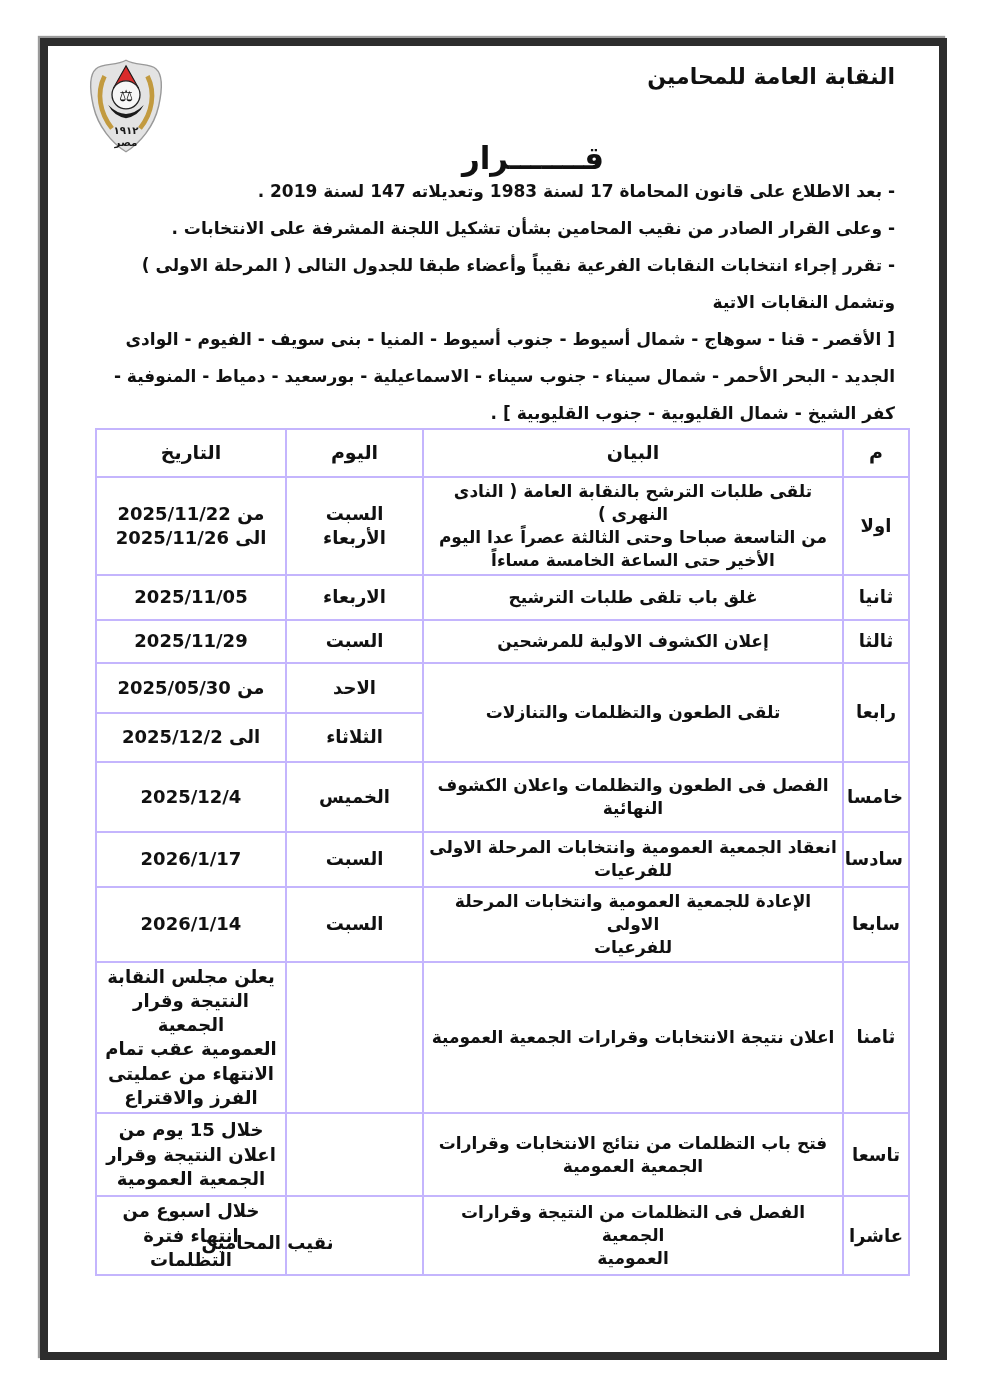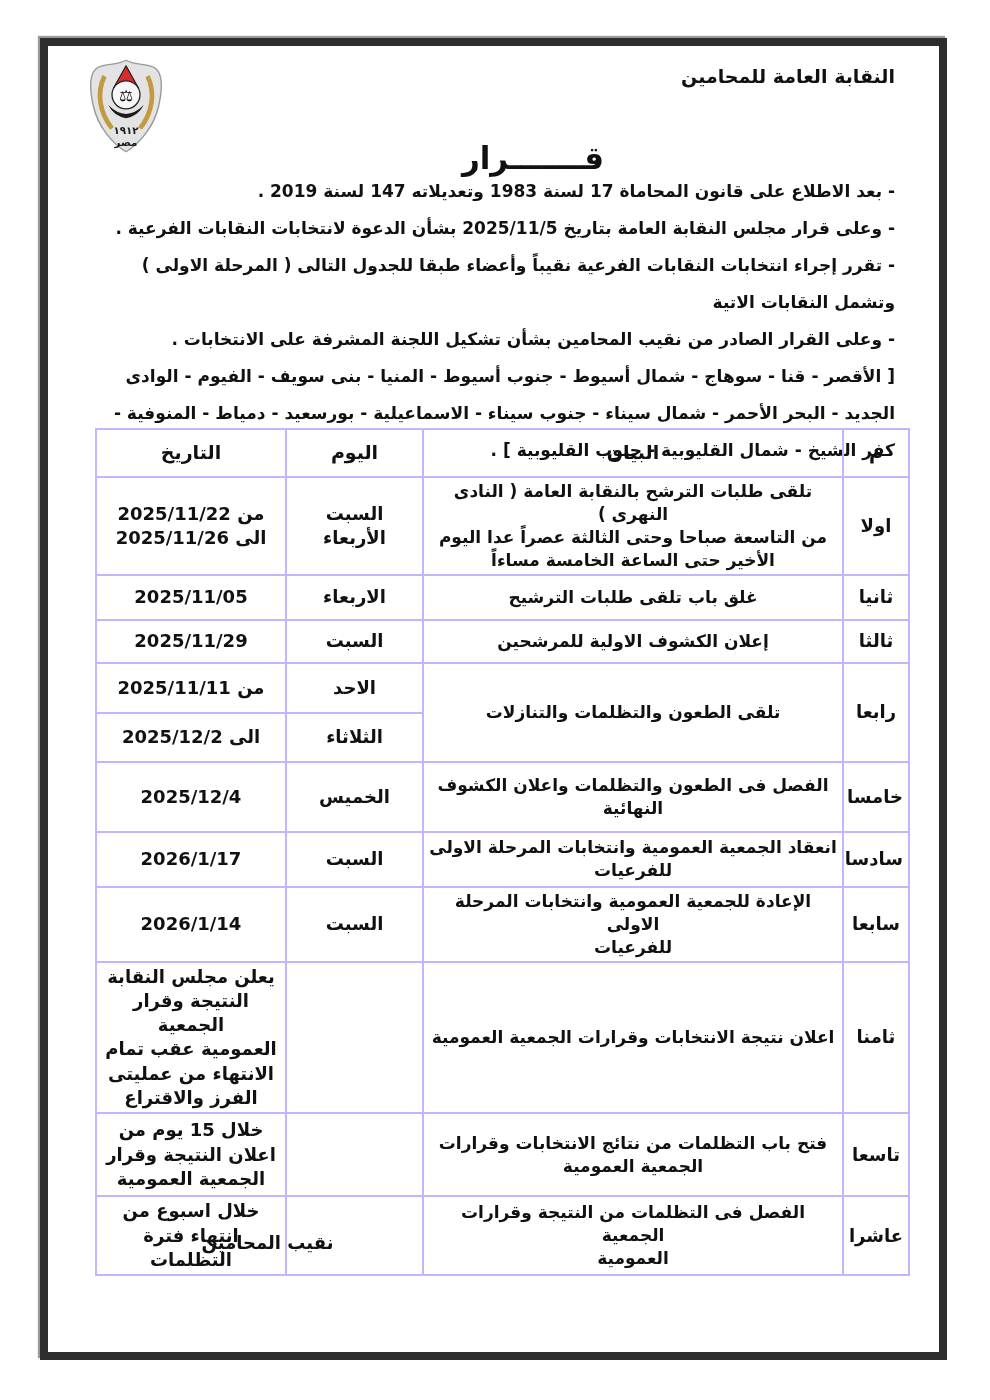--- a/index.html
+++ b/index.html
@@ -24,21 +24,21 @@
     position: absolute;
     left: 84px; top: 56px;
     width: 84px; height: 100px;
   }
   .org-block {
     position: absolute;
     top: 62px; right: 95px;
     direction: rtl;
     text-align: left;
     font-weight: 700;
-    font-size: 19px;
+    font-size: 22px;
     line-height: 29px;
   }
   .org-office { text-decoration: underline; text-decoration-thickness: 2px; text-underline-offset: 4px; }
   .doc-title {
     position: absolute;
     top: 140px; left: 0; right: 0;
     text-align: center;
     transform: translateX(38px);
     font-weight: 700;
     font-size: 31px;
@@ -116,23 +116,22 @@
 </svg>
 
 <div class="org-block">
   <div>النقابة العامة للمحامين</div>
 </div>
 
 <div class="doc-title">قـــــــرار</div>
 
 <div class="preamble">
   <div>- بعد الاطلاع على قانون المحاماة 17 لسنة 1983 وتعديلاته 147 لسنة 2019 .</div>
-  <div>- وعلى قرار مجلس النقابة العامة بتاريخ 2025/11/5 بشأن الدعوة لانتخابات النقابات الفرعية  .</div>
+  <div>- وعلى القرار الصادر من نقيب المحامين بشأن تشكيل اللجنة المشرفة على الانتخابات .</div>
   <div>- تقرر إجراء انتخابات النقابات الفرعية نقيباً وأعضاء طبقا للجدول التالى ( المرحلة الاولى ) وتشمل النقابات الاتية</div>
-  <div>- وعلى القرار الصادر من نقيب المحامين بشأن تشكيل اللجنة المشرفة على الانتخابات .</div>
   <div>[ الأقصر - قنا - سوهاج - شمال أسيوط - جنوب أسيوط - المنيا -  بنى سويف - الفيوم - الوادى الجديد - البحر الأحمر - شمال سيناء - جنوب سيناء - الاسماعيلية  - بورسعيد - دمياط  - المنوفية - كفر الشيخ - شمال القليوبية - جنوب القليوبية  ] .</div>
 </div>
 
 <table class="schedule">
   <colgroup>
     <col style="width:66px">
       <col style="width:420px">
       <col style="width:137px">
       <col style="width:190px">
   </colgroup>
@@ -162,21 +161,21 @@
     <tr class="h-r3">
       <td class="c-num">ثالثا</td>
       <td class="c-stmt">إعلان الكشوف الاولية للمرشحين</td>
       <td class="c-day">السبت</td>
       <td class="c-date">2025/11/29</td>
     </tr>
     <tr class="h-r4a">
       <td class="c-num" rowspan="2">رابعا</td>
       <td class="c-stmt" rowspan="2">تلقى الطعون والتظلمات والتنازلات</td>
       <td class="c-day">الاحد</td>
-      <td class="c-date">من 2025/11/11</td>
+      <td class="c-date">من 2025/05/30</td>
     </tr>
     <tr class="h-r4b">
       <td class="c-day">الثلاثاء</td>
       <td class="c-date">الى 2025/12/2</td>
     </tr>
     <tr class="h-r5">
       <td class="c-num">خامسا</td>
       <td class="c-stmt">الفصل فى الطعون والتظلمات واعلان الكشوف
 النهائية</td>
       <td class="c-day">الخميس</td>

